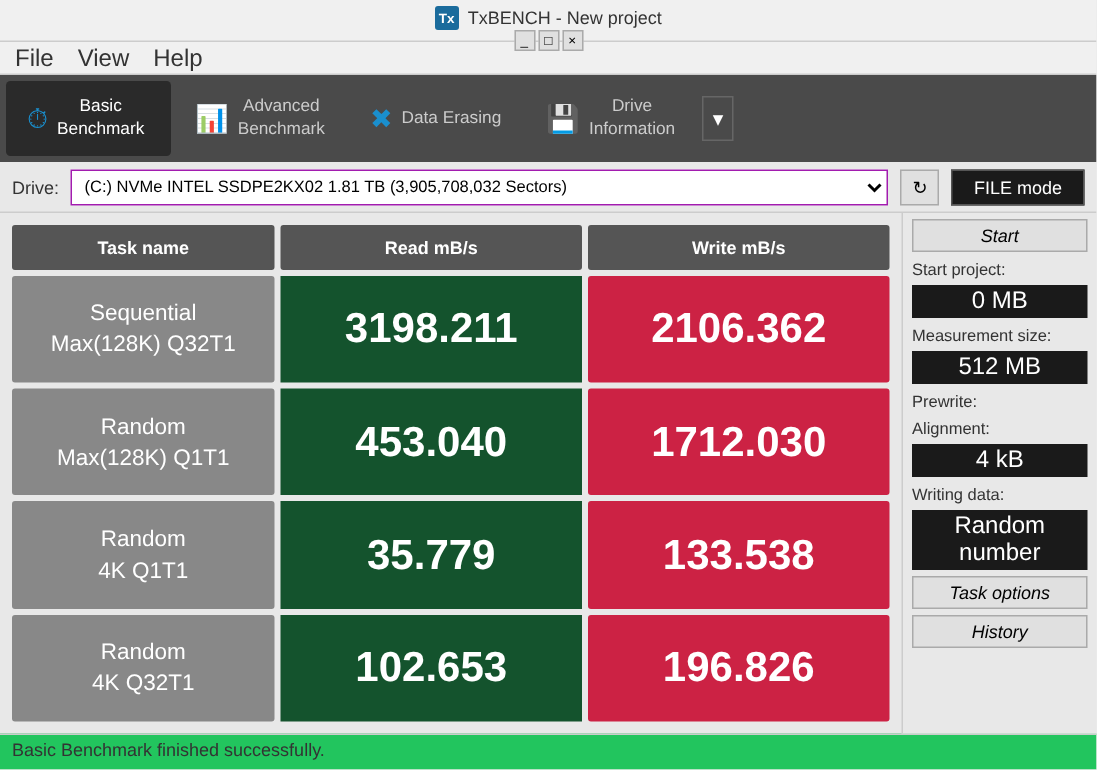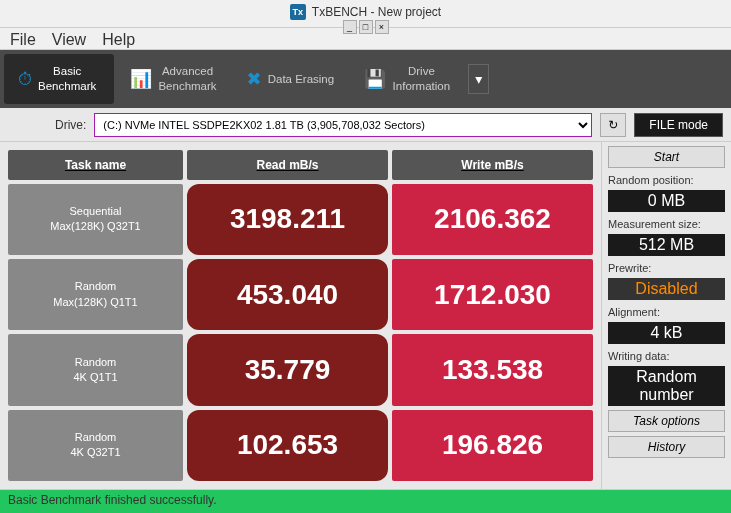--- a/index.html
+++ b/index.html
@@ -113,21 +113,21 @@
     
     .drive-bar {
       background: #e8e8e8;
       display: flex;
       align-items: center;
       padding: 4px 8px;
       gap: 8px;
       border-bottom: 1px solid #ccc;
       height: 34px;
     }
-    .drive-label { font-size: 12px; color: #333; margin-left: 47px; }
+    .drive-label { font-size: 12px; color: #333; }
     .drive-select {
       flex: 1;
       height: 24px;
       font-size: 11px;
       border: 1px solid #a21caf;
       background: white;
       padding: 0 4px;
     }
     .drive-refresh-btn {
       width: 26px; height: 24px;
@@ -158,21 +158,20 @@
       flex: 1;
       padding: 8px;
       display: flex;
       flex-direction: column;
       gap: 4px;
     }
     .bench-header {
       display: flex;
       gap: 4px;
       height: 30px;
-      text-decoration: underline;
     }
     .bench-header-cell {
       background: #555;
       color: white;
       display: flex;
       align-items: center;
       justify-content: center;
       font-size: 12px;
       font-weight: bold;
       border-radius: 2px;
@@ -186,35 +185,35 @@
       gap: 4px;
       height: 72px;
     }
     .bench-row-name {
       flex: 0 0 175px;
       background: #888;
       color: white;
       display: flex;
       align-items: center;
       justify-content: center;
-      font-size: 11px;
+      font-size: 15px;
       text-align: center;
       border-radius: 2px;
       line-height: 1.4;
     }
     .bench-read-cell {
       flex: 1;
-      background: #7f1d1d;
+      background: #14532d;
       color: white;
       display: flex;
       align-items: center;
       justify-content: center;
       font-size: 28px;
       font-weight: bold;
-      border-radius: 12px;
+      border-radius: 0;
       font-family: Arial, sans-serif;
     }
     .bench-write-cell {
       flex: 1;
       background: #cc2244;
       color: white;
       display: flex;
       align-items: center;
       justify-content: center;
       font-size: 28px;
@@ -366,28 +365,27 @@
       <div class="bench-row-name">Random<br>4K Q32T1</div>
       <div class="bench-read-cell">102.653</div>
       <div class="bench-write-cell">196.826</div>
     </div>
 
   </div>
 
   <div class="right-panel">
     <button class="right-btn start">Start</button>
 
-    <span class="right-label">Random position:</span>
+    <span class="right-label">Start project:</span>
     <div class="right-value">0 MB</div>
 
     <span class="right-label">Measurement size:</span>
     <div class="right-value">512 MB</div>
 
     <span class="right-label">Prewrite:</span>
-    <div class="right-value disabled">Disabled</div>
 
     <span class="right-label">Alignment:</span>
     <div class="right-value">4 kB</div>
 
     <span class="right-label">Writing data:</span>
     <div class="right-value random">Random number</div>
 
     <button class="right-btn">Task options</button>
     <button class="right-btn">History</button>
   </div>

